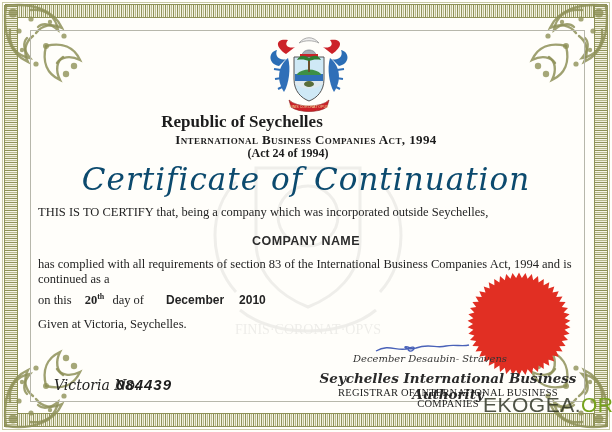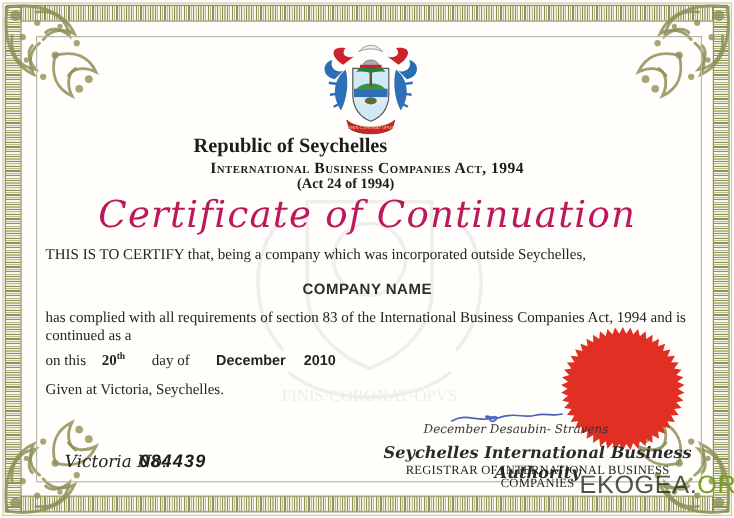--- a/index.html
+++ b/index.html
@@ -28,31 +28,31 @@
   .inner-frame{position:absolute;left:30px;top:30px;width:553px;height:370px;border:1px solid #b7b7ab;}
   
   .watermark-emblem{position:absolute;left:178px;top:150px;width:260px;height:212px;opacity:.09;}
   .watermark-emblem path{stroke:#555;fill:none;stroke-width:3;}
   .watermark-emblem text{fill:#444;font-family:"Liberation Serif",serif;}
   
   .emblem{position:absolute;left:262px;top:34px;width:94px;height:80px;}
   .country{position:absolute;left:0;width:484px;top:112px;text-align:center;font-size:17px;font-weight:bold;color:#1c1c1c;}
   .act-line{position:absolute;left:0;width:612px;top:132px;text-align:center;font-size:13px;font-weight:bold;font-variant:small-caps;letter-spacing:.4px;color:#1c1c1c;}
   .act-num{position:absolute;left:0;width:576px;top:146px;text-align:center;font-size:12px;font-weight:bold;color:#1c1c1c;}
-  .cert-title{position:absolute;left:0;width:612px;top:161px;text-align:center;font-size:31px;font-style:italic;font-family:"DejaVu Serif",serif;color:#be185d;letter-spacing:1px;}
+  .cert-title{position:absolute;left:0;width:612px;top:161px;text-align:center;font-size:31px;font-style:italic;font-family:"DejaVu Serif",serif;color:#0c4a6e;letter-spacing:1px;}
   
   .line{position:absolute;left:38px;font-size:12.5px;color:#242424;}
   .certify{top:205px;}
   .company-name{position:absolute;left:0;width:612px;top:234px;text-align:center;font-family:"Liberation Sans",sans-serif;font-size:12.5px;font-weight:bold;letter-spacing:.4px;color:#2d2d2d;}
   .complied1{top:257px;}
   .complied2{top:273px;}
   .date-line{top:292px;}
   .date-line .day{font-weight:bold;margin-left:13px;}
   .date-line sup{font-size:8px;font-weight:bold;}
-  .date-line .mid{margin-left:19px;font-family:Liberation Serif, serif;}
+  .date-line .mid{margin-left:5px;font-family:Liberation Serif, serif;}
   .date-line .month,.date-line .year{font-family:"Liberation Sans",sans-serif;font-weight:bold;font-size:12px;}
   .date-line .month{margin-left:22px;}
   .date-line .year{margin-left:15px;}
   .given{top:317px;}
   
   .seal{position:absolute;left:467px;top:272px;width:104px;height:104px;z-index:2;}
   
   .sig-svg{position:absolute;left:372px;top:340px;width:100px;height:16px;z-index:3;}
   .sig-svg path{stroke:var(--signature-blue);fill:none;stroke-width:1.4;}
   .signatory{position:absolute;left:330px;width:200px;top:353px;text-align:center;font-size:10px;font-style:italic;font-family:"DejaVu Serif",serif;color:#333;z-index:3;}

